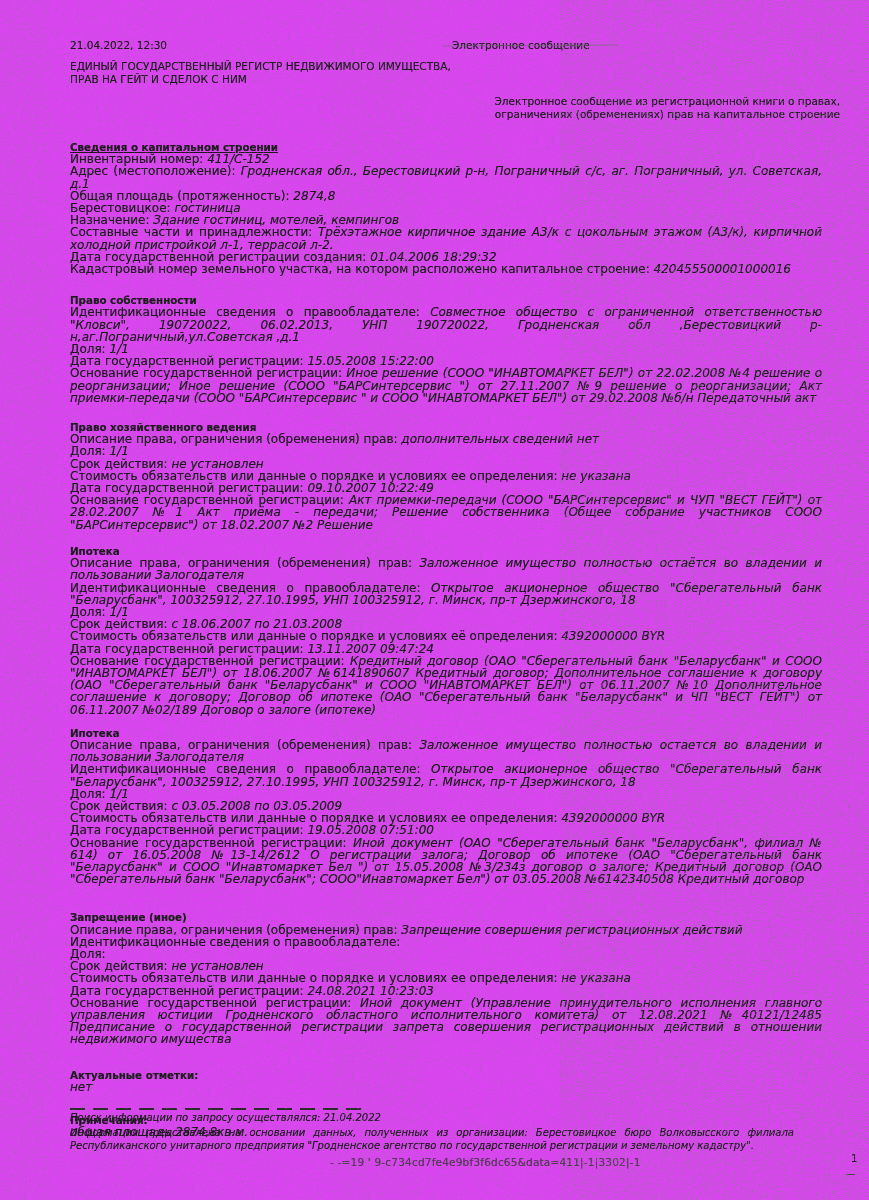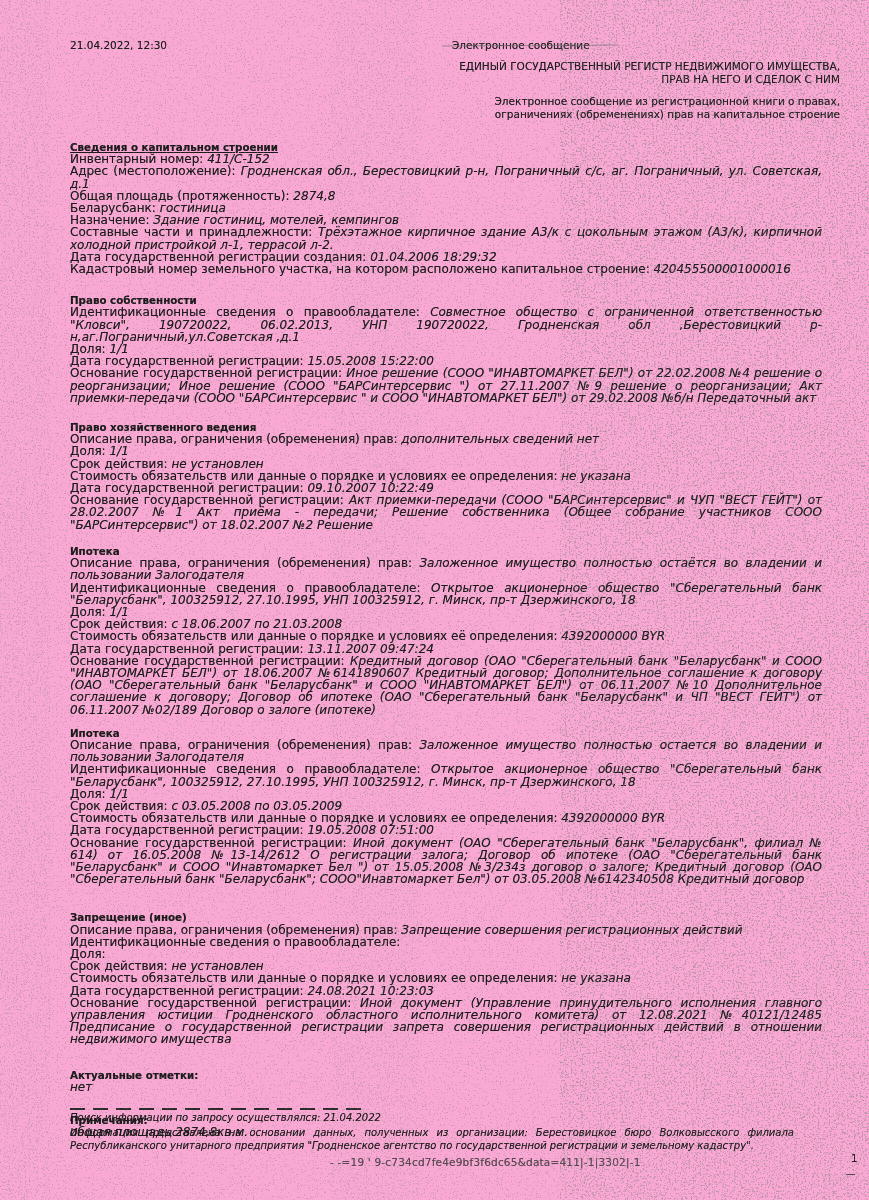--- a/index.html
+++ b/index.html
@@ -1,28 +1,28 @@
 <!DOCTYPE html>
 <html lang="ru"><head>
 <meta charset="utf-8">
 <style>
   html,body{margin:0;padding:0;background:#e8e8e8;}
   .page{
-    position:relative;width:869px;height:1200px;background:#f9a8d4;overflow:hidden;
+    position:relative;width:869px;height:1200px;background:#d946ef;overflow:hidden;
     font-family:"DejaVu Sans",sans-serif;color:#1b1b1b;
     text-shadow:0 0 .4px rgba(25,25,25,.55);
   }
   .abs{position:absolute;}
   .it{font-style:italic;}
   
   .print-ts{left:70px;top:39px;font-size:10.5px;}
   .doc-kind{left:452px;top:39px;font-size:10.5px;}
   .doc-kind::after{content:"";position:absolute;left:-10px;right:-28px;top:54%;height:1px;
     background:#6f6f6f;opacity:.65;transform:rotate(-.35deg);}
-  .titleblock{left:70px;top:60px;width:770px;text-align:right;font-size:10.5px;line-height:13px;}
+  .titleblock{left:70px;top:60px;width:770px;text-align:left;font-size:10.5px;line-height:13px;}
   .subblock{left:70px;top:95px;width:770px;text-align:right;font-size:10.5px;line-height:13px;}
   
   .sections{left:70px;top:133px;width:752px;}
   .section{margin-top:18px;}
   .section.s0{margin-top:8px;}
   .section.s1{margin-top:19px;}
   .section.s2{margin-top:17px;}
   .section.s3{margin-top:14px;}
   .section.s4{margin-top:11px;}
   .section.s5{margin-top:26px;}
@@ -45,34 +45,34 @@
 </head>
 <body>
 
 <div class="page">
 
   <span class="abs print-ts">21.04.2022, 12:30</span>
   <span class="abs doc-kind">Электронное сообщение</span>
 
   <div class="abs titleblock">
     <div>ЕДИНЫЙ ГОСУДАРСТВЕННЫЙ РЕГИСТР НЕДВИЖИМОГО ИМУЩЕСТВА,</div>
-    <div>ПРАВ НА НЕГО И СДЕЛОК С НИМ</div>
+    <div>ПРАВ НА ГЕЙТ И СДЕЛОК С НИМ</div>
   </div>
   <div class="abs subblock">
     <div>Электронное сообщение из регистрационной книги о правах,</div>
     <div>ограничениях (обременениях) прав на капитальное строение</div>
   </div>
 
   <div class="abs sections">
       <div class="section s0">
         <div class="sec-title u">Сведения о капитальном строении</div>
         <div class="line"><span class="lbl">Инвентарный номер: </span><span class="val">411/С-152</span></div>
         <div class="line"><span class="lbl">Адрес (местоположение): </span><span class="val">Гродненская обл., Берестовицкий р-н, Пограничный с/с, аг. Пограничный, ул. Советская, д.1</span></div>
         <div class="line"><span class="lbl">Общая площадь (протяженность): </span><span class="val">2874,8</span></div>
-        <div class="line"><span class="lbl">Беларусбанк: </span><span class="val">гостиница</span></div>
+        <div class="line"><span class="lbl">Берестовицкое: </span><span class="val">гостиница</span></div>
         <div class="line"><span class="lbl">Назначение: </span><span class="val">Здание гостиниц, мотелей, кемпингов</span></div>
         <div class="line"><span class="lbl">Составные части и принадлежности: </span><span class="val">Трёхэтажное кирпичное здание А3/к с цокольным этажом (А3/к), кирпичной холодной пристройкой л-1, террасой л-2.</span></div>
         <div class="line"><span class="lbl">Дата государственной регистрации создания: </span><span class="val">01.04.2006 18:29:32</span></div>
         <div class="line"><span class="lbl">Кадастровый номер земельного участка, на котором расположено капитальное строение: </span><span class="val">420455500001000016</span></div>
       </div>
       <div class="section s1">
         <div class="sec-title">Право собственности</div>
         <div class="line"><span class="lbl">Идентификационные сведения о правообладателе: </span><span class="val">Совместное общество с ограниченной ответственностью "Кловси", 190720022, 06.02.2013, УНП 190720022, Гродненская обл ,Берестовицкий р-н,аг.Пограничный,ул.Советская ,д.1</span></div>
         <div class="line"><span class="lbl">Доля: </span><span class="val">1/1</span></div>
         <div class="line"><span class="lbl">Дата государственной регистрации: </span><span class="val">15.05.2008 15:22:00</span></div>

